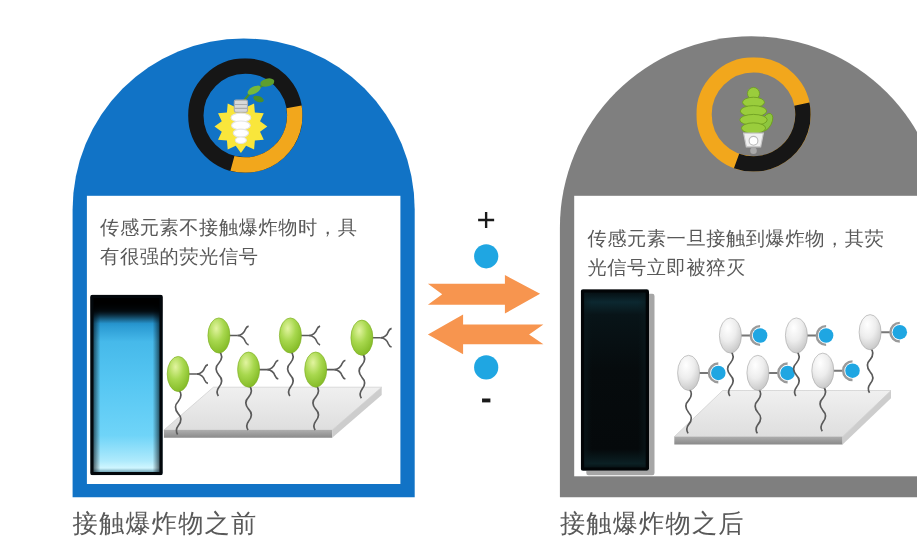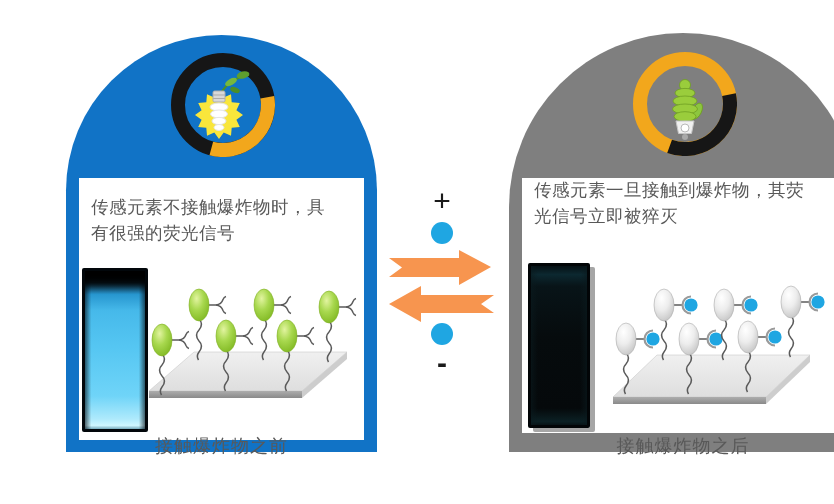--- a/index.html
+++ b/index.html
@@ -18,22 +18,22 @@
   .dome.left{left:22px;top:35px;width:311px;height:417px;background:var(--blue-dome);border-radius:156px 156px 0 0;}
   .dome.right{left:465px;top:33px;width:348px;height:419px;background:var(--gray-dome);border-radius:174px 174px 0 0;}
   .logo{position:absolute;width:104px;height:104px;}
   .logo.left{left:127px;top:53px;}
   .logo.right{left:589px;top:52px;}
   .whitebox{position:absolute;background:#fff;}
   .whitebox.left{left:35px;top:178px;width:285px;height:262px;}
   .whitebox.right{left:478px;top:178px;width:320px;height:255px;}
   .desc{position:absolute;color:var(--text-gray);font-size:17.5px;line-height:26px;letter-spacing:.5px;}
   .desc.left{left:47px;top:194px;width:240px;}
-  .desc.right{left:490px;top:177px;width:274px;}
-  .caption{position:absolute;top:434px;text-align:center;color:var(--text-gray);font-size:18px;letter-spacing:1px;}
+  .desc.right{left:490px;top:204px;width:274px;}
+  .caption{position:absolute;top:461px;text-align:left;color:var(--text-gray);font-size:23px;letter-spacing:1px;}
   .caption.left{left:22px;width:311px;}
   .caption.right{left:465px;width:348px;font-family:Liberation Mono, monospace;}
   .illo{position:absolute;}
   .photo{position:absolute;border-radius:2px;}
   .photo.bright{
     left:38px;top:268px;width:66px;height:164px;
     background:
       linear-gradient(90deg, rgba(2,10,16,.9) 0%, rgba(2,10,16,0) 14%, rgba(2,10,16,0) 86%, rgba(2,10,16,.9) 100%),
       linear-gradient(180deg,#05090d 0%,#0a1d2a 9%,#2796cf 16%,#46b9ea 26%,#55c6f2 48%,#6fd4f8 78%,#aeeafc 92%,#cff6ff 96%,#2c6a83 100%);
     box-shadow:inset 0 0 0 3px #02070b, inset 0 26px 10px -10px #000;

